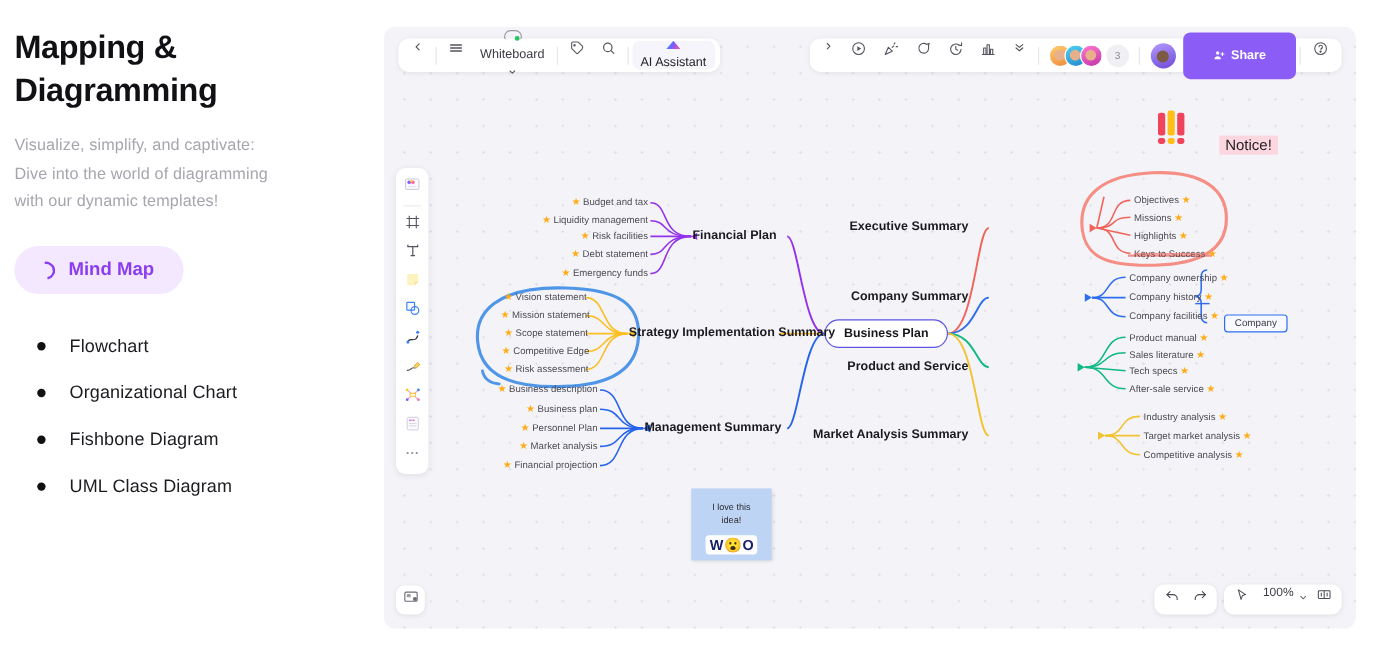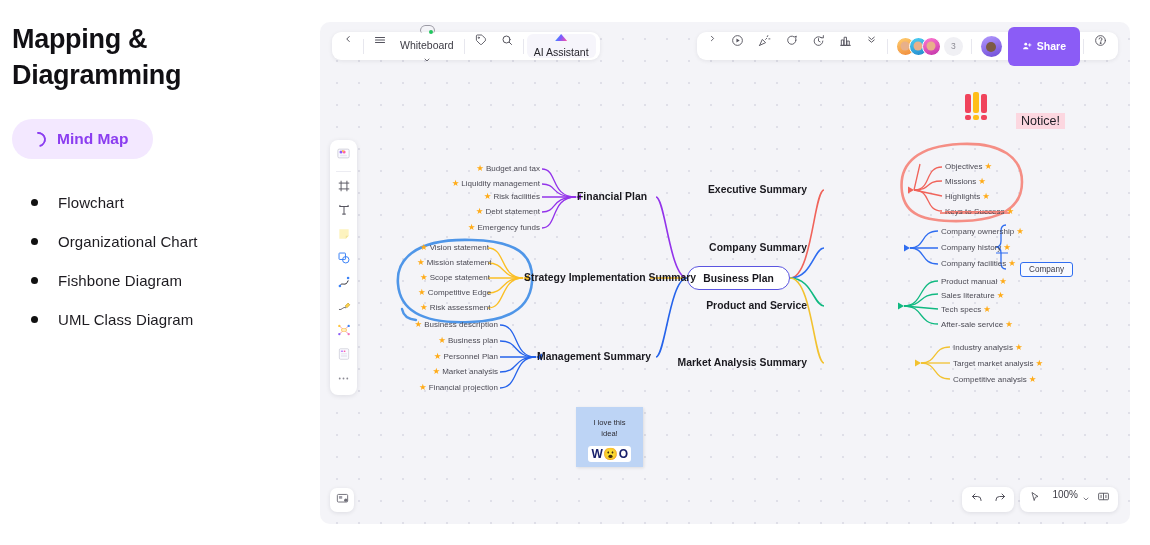--- a/index.html
+++ b/index.html
@@ -46,21 +46,21 @@
   .av { width: 19px; height: 19px; border-radius: 50%; border: 1.6px solid #fff; margin-left: -6px; overflow:hidden; position:relative;}
   .av:first-child { margin-left: 0; }
   .av1 { background: linear-gradient(160deg,#ffcf70,#f08a3a); }
   .av2 { background: linear-gradient(160deg,#4fd2f5,#2288cc); }
   .av3 { background: linear-gradient(160deg,#ff7ad1,#c233a8); }
   .av .face { position:absolute; left:50%; top:52%; transform:translate(-50%,-50%); width:9px;height:9px;border-radius:50%;background:#e8b08a; }
   .av-more { width: 19px; height: 19px; border-radius: 50%; background: #f0f0f4; color: #8b8a93;
              font-size: 8.5px; display: flex; align-items: center; justify-content: center; margin-left: 3px; }
   .av-self { width: 21px; height: 21px; border-radius: 50%; background: linear-gradient(160deg,#b49bff,#6d4ad6); margin: 0 6px; position:relative; }
   .av-self .face { position:absolute; left:50%; top:54%; transform:translate(-50%,-50%); width:10px;height:10px;border-radius:50%;background:#7c5a44; }
-  .share-btn { background: #8b5cf6; color: #fff; border-radius: 6px; height: 39px; padding: 0 14px;
+  .share-btn { background: #8b5cf6; color: #fff; border-radius: 6px; height: 39px; padding: 0 25px;
                font-size: 10.5px; font-weight: 600; display: flex; align-items: center; gap: 5px; }
 
   
   .palette { position: absolute; left: 10px; top: 118px; width: 27px; background: #fff;
              border-radius: 8px; box-shadow: 0 1px 5px rgba(20,20,40,.10); padding: 5px 0;
              display: flex; flex-direction: column; align-items: center; gap: 3px; }
   .ptool { width: 21px; height: 21px; border-radius: 5px; display: flex; align-items: center; justify-content: center; }
   .pdiv { width: 15px; height: 1px; background: #ececf2; margin: 2px 0; }
 
   
@@ -101,20 +101,25 @@
 </head>
 <body>
 
 <div id="root">
 
   <div class="left-panel">
     <div class="lp-title">
       <div>Mapping &amp;</div>
       <div>Diagramming</div>
     </div>
+    <div class="lp-sub">
+      <div>Visualize, simplify, and captivate:</div>
+      <div>Dive into the world of diagramming</div>
+      <div>with our dynamic templates!</div>
+    </div>
 
     <div class="lp-pill">
       <span class="pill-ico"></span>
       <span>Mind Map</span>
     </div>
 
     <ul class="lp-list">
       <li>
         <span class="lp-dot"></span>
         <span>Flowchart</span>

